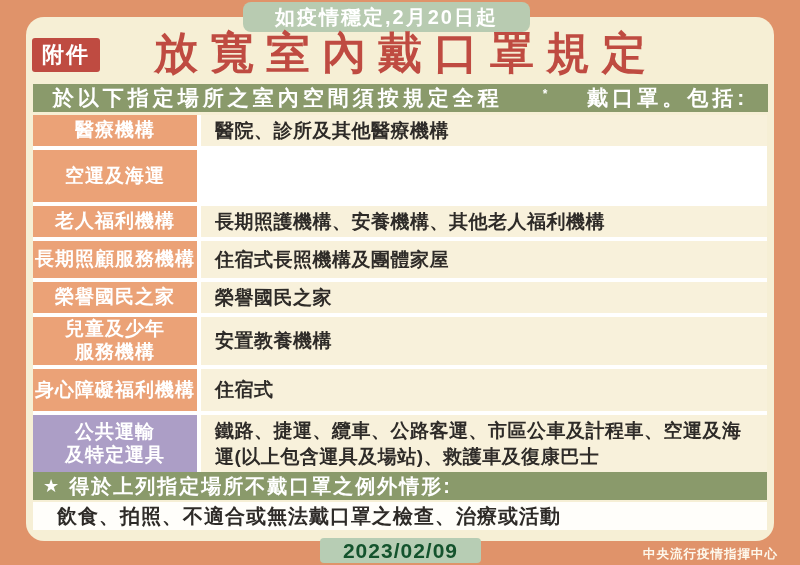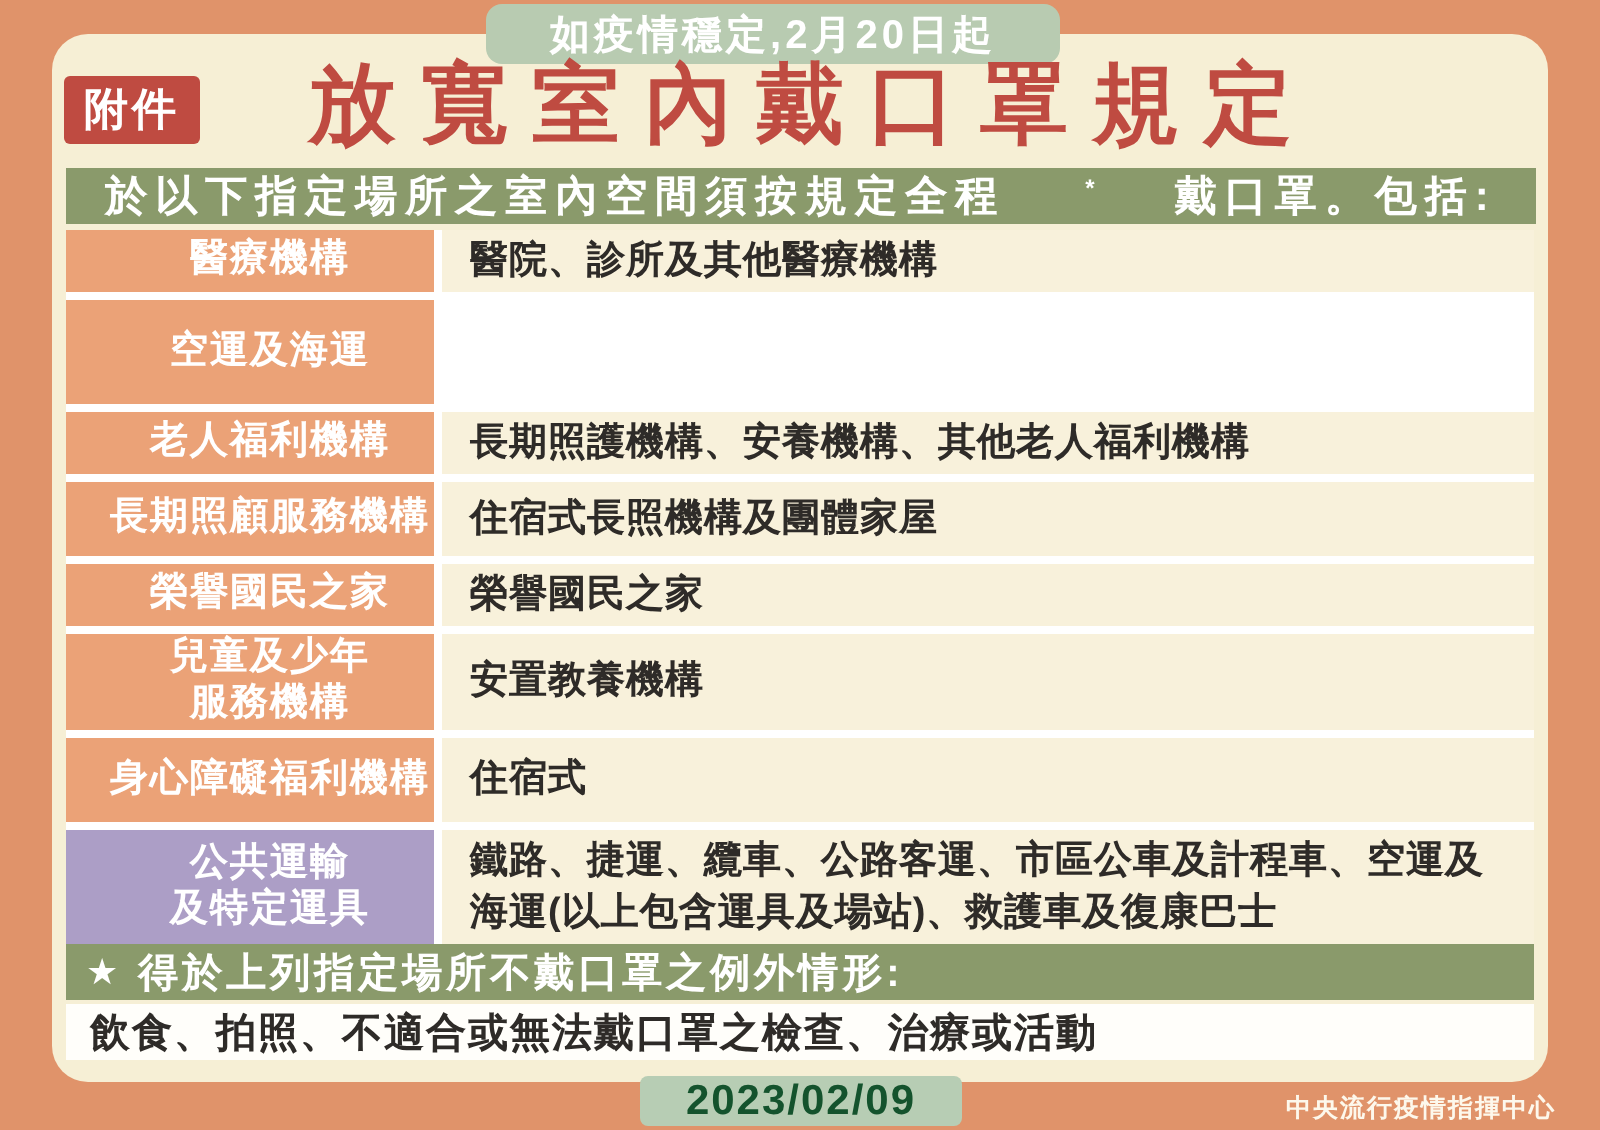--- a/index.html
+++ b/index.html
@@ -46,39 +46,39 @@
   .row:nth-child(3){height:31px}
   .row:nth-child(4){height:37px}
   .row:nth-child(5){height:31px}
   .row:nth-child(6){height:48px}
   .row:nth-child(7){height:42px}
   .row:nth-child(8){height:57px}
   .row .label{
     width:164px;flex:0 0 164px;background:#EBA277;
     display:flex;align-items:center;justify-content:center;text-align:center;
     color:#FFFFFF;font-weight:bold;font-size:19px;letter-spacing:1px;
-    white-space:pre-line;line-height:1.2;padding-left:20px;
+    white-space:pre-line;line-height:1.2;
   }
   .row.transport .label{background:#AC9EC6;}
   .row .content{
     flex:1;background:#F8F1DB;display:flex;align-items:center;
     padding:0 10px 0 14px;color:#2E2B28;font-weight:bold;font-size:19px;
     letter-spacing:0.5px;line-height:1.32;
   }
   .exc-bar{
     position:absolute;left:33px;top:472px;width:734px;height:28px;
     background:#8A9A6B;display:flex;align-items:center;
     padding-left:10px;box-sizing:border-box;
     color:#FFFFFF;font-weight:bold;font-size:20px;letter-spacing:2px;
   }
   .exc-bar .star{margin-right:8px;font-size:18px;}
   .exc-content{
     position:absolute;left:33px;top:502px;width:734px;height:28px;
     background:#FFFEFA;display:flex;align-items:center;
-    padding-left:12px;box-sizing:border-box;
+    padding-left:24px;box-sizing:border-box;
     color:#2E2B28;font-weight:bold;font-size:20px;letter-spacing:1px;
   }
   .date-badge{
     position:absolute;left:320px;top:538px;width:161px;height:25px;
     background:#B7CDB4;border-radius:4px;
     display:flex;align-items:center;justify-content:center;
     color:#14532d;font-weight:bold;font-size:21px;letter-spacing:1px;
   }
   .source-credit{
     position:absolute;right:22px;top:546px;

